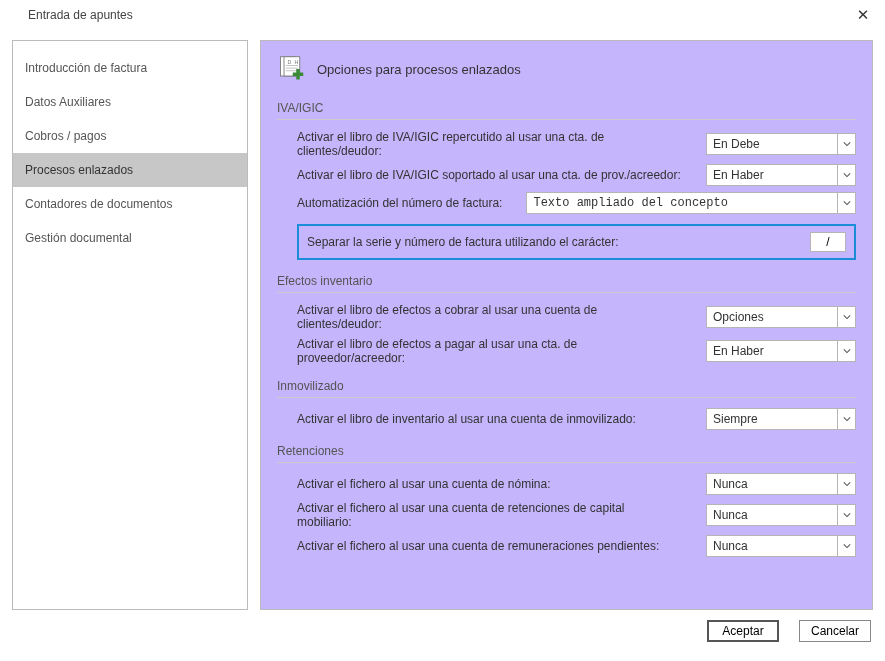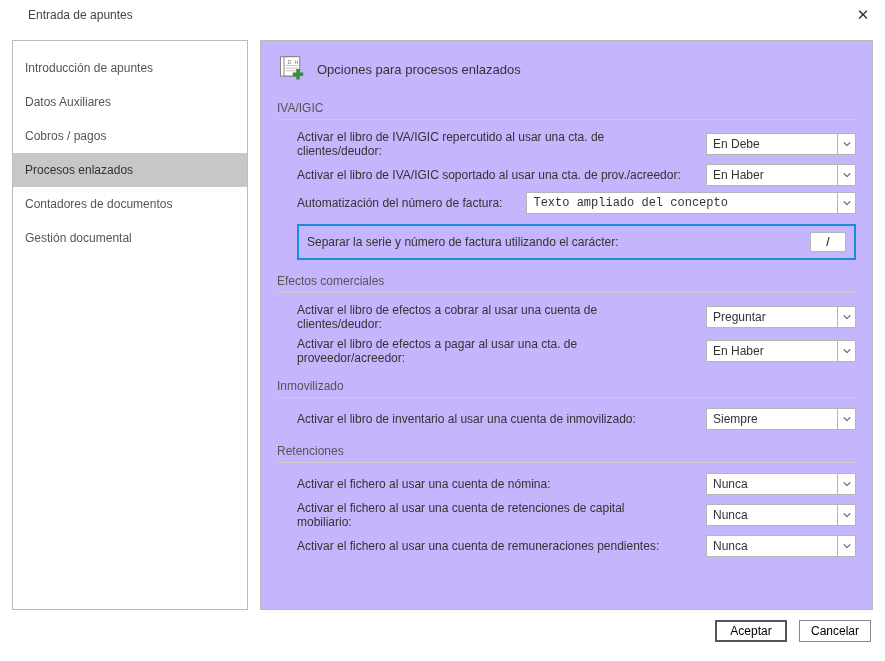--- a/index.html
+++ b/index.html
@@ -115,21 +115,21 @@
   .highlight-row .label { flex: 1; }
   .char-input {
     width: 36px; height: 20px;
     border: 1px solid #b5b5b5;
     text-align: center;
     font-family: inherit; font-size: 12px;
   }
   .footer {
     display: flex;
     justify-content: flex-end;
-    gap: 12px;
+    gap: 20px;
     padding: 10px 14px 0 0;
   }
   .btn {
     width: 72px; height: 22px;
     border: 1px solid #888;
     background: #fff;
     font-family: inherit; font-size: 12px;
     cursor: pointer;
     display: flex; align-items: center; justify-content: center;
   }
@@ -139,21 +139,21 @@
 </head>
 <body>
 
 <div class="title-bar">
   <span class="title">Entrada de apuntes</span>
   <span class="close-btn">✕</span>
 </div>
 
 <div class="content">
   <div class="sidebar">
-    <div class="side-item">Introducción de apuntes</div>
+    <div class="side-item">Introducción de factura</div>
     <div class="side-item">Datos Auxiliares</div>
     <div class="side-item">Cobros / pagos</div>
     <div class="side-item active">Procesos enlazados</div>
     <div class="side-item">Contadores de documentos</div>
     <div class="side-item">Gestión documental</div>
   </div>
 
   <div class="main">
     <div class="header-row">
       <svg class="header-icon" viewBox="0 0 32 32">
@@ -202,25 +202,25 @@
               <path d="M1 3 L5 7 L9 3" fill="none" stroke="#555" stroke-width="1.3"></path>
             </svg>
           </span>
       </div>
     </div>
     <div class="highlight-row">
       <span class="label">Separar la serie y número de factura utilizando el carácter:</span>
       <input class="char-input" value="/" style="">
     </div>
 
-    <div class="section-h">Efectos comerciales</div>
+    <div class="section-h">Efectos inventario</div>
     <div class="row">
       <span class="label">Activar el libro de efectos a cobrar al usar una cuenta de clientes/deudor:</span>
       <div class="combo">
-        <span class="val">Preguntar</span>
+        <span class="val">Opciones</span>
         <span class="arrow">
             <svg class="caret" viewBox="0 0 10 10">
               <path d="M1 3 L5 7 L9 3" fill="none" stroke="#555" stroke-width="1.3"></path>
             </svg>
           </span>
       </div>
     </div>
     <div class="row">
       <span class="label">Activar el libro de efectos a pagar al usar una cta. de proveedor/acreedor:</span>
       <div class="combo">

